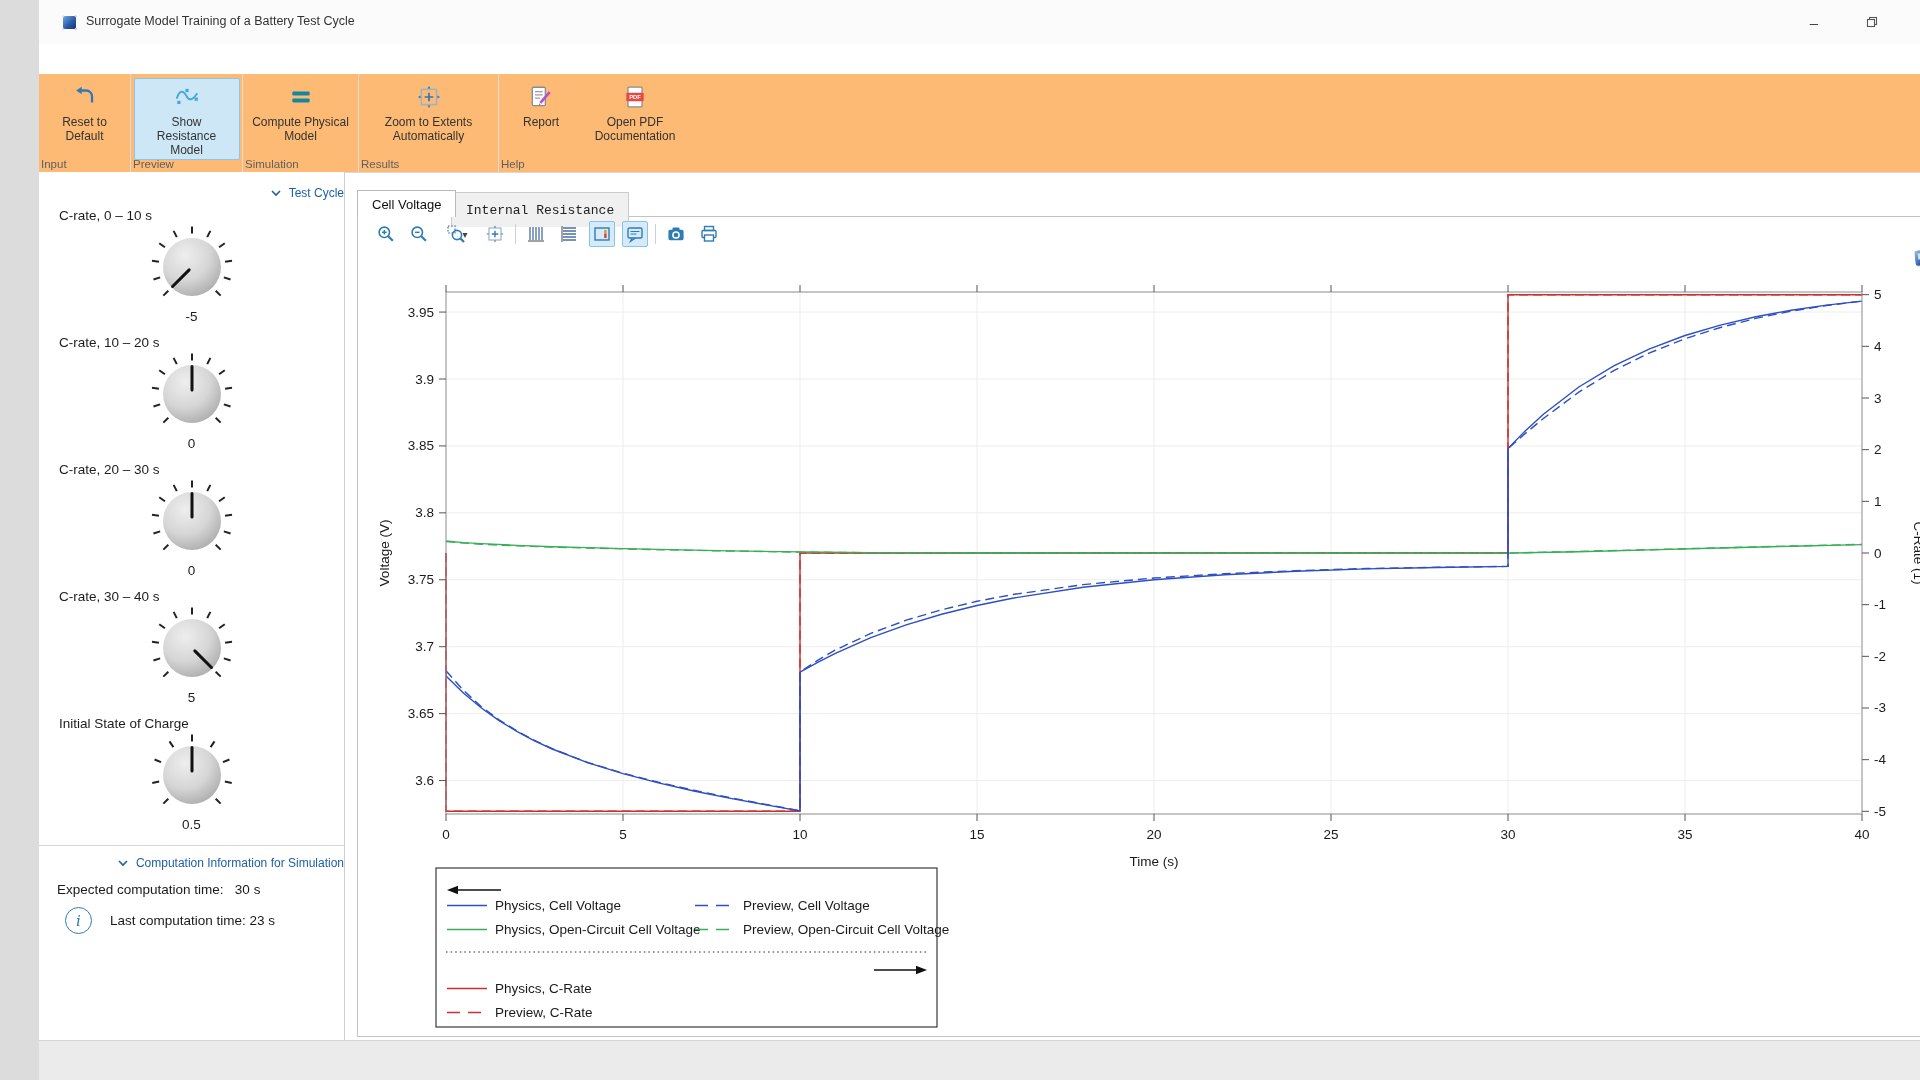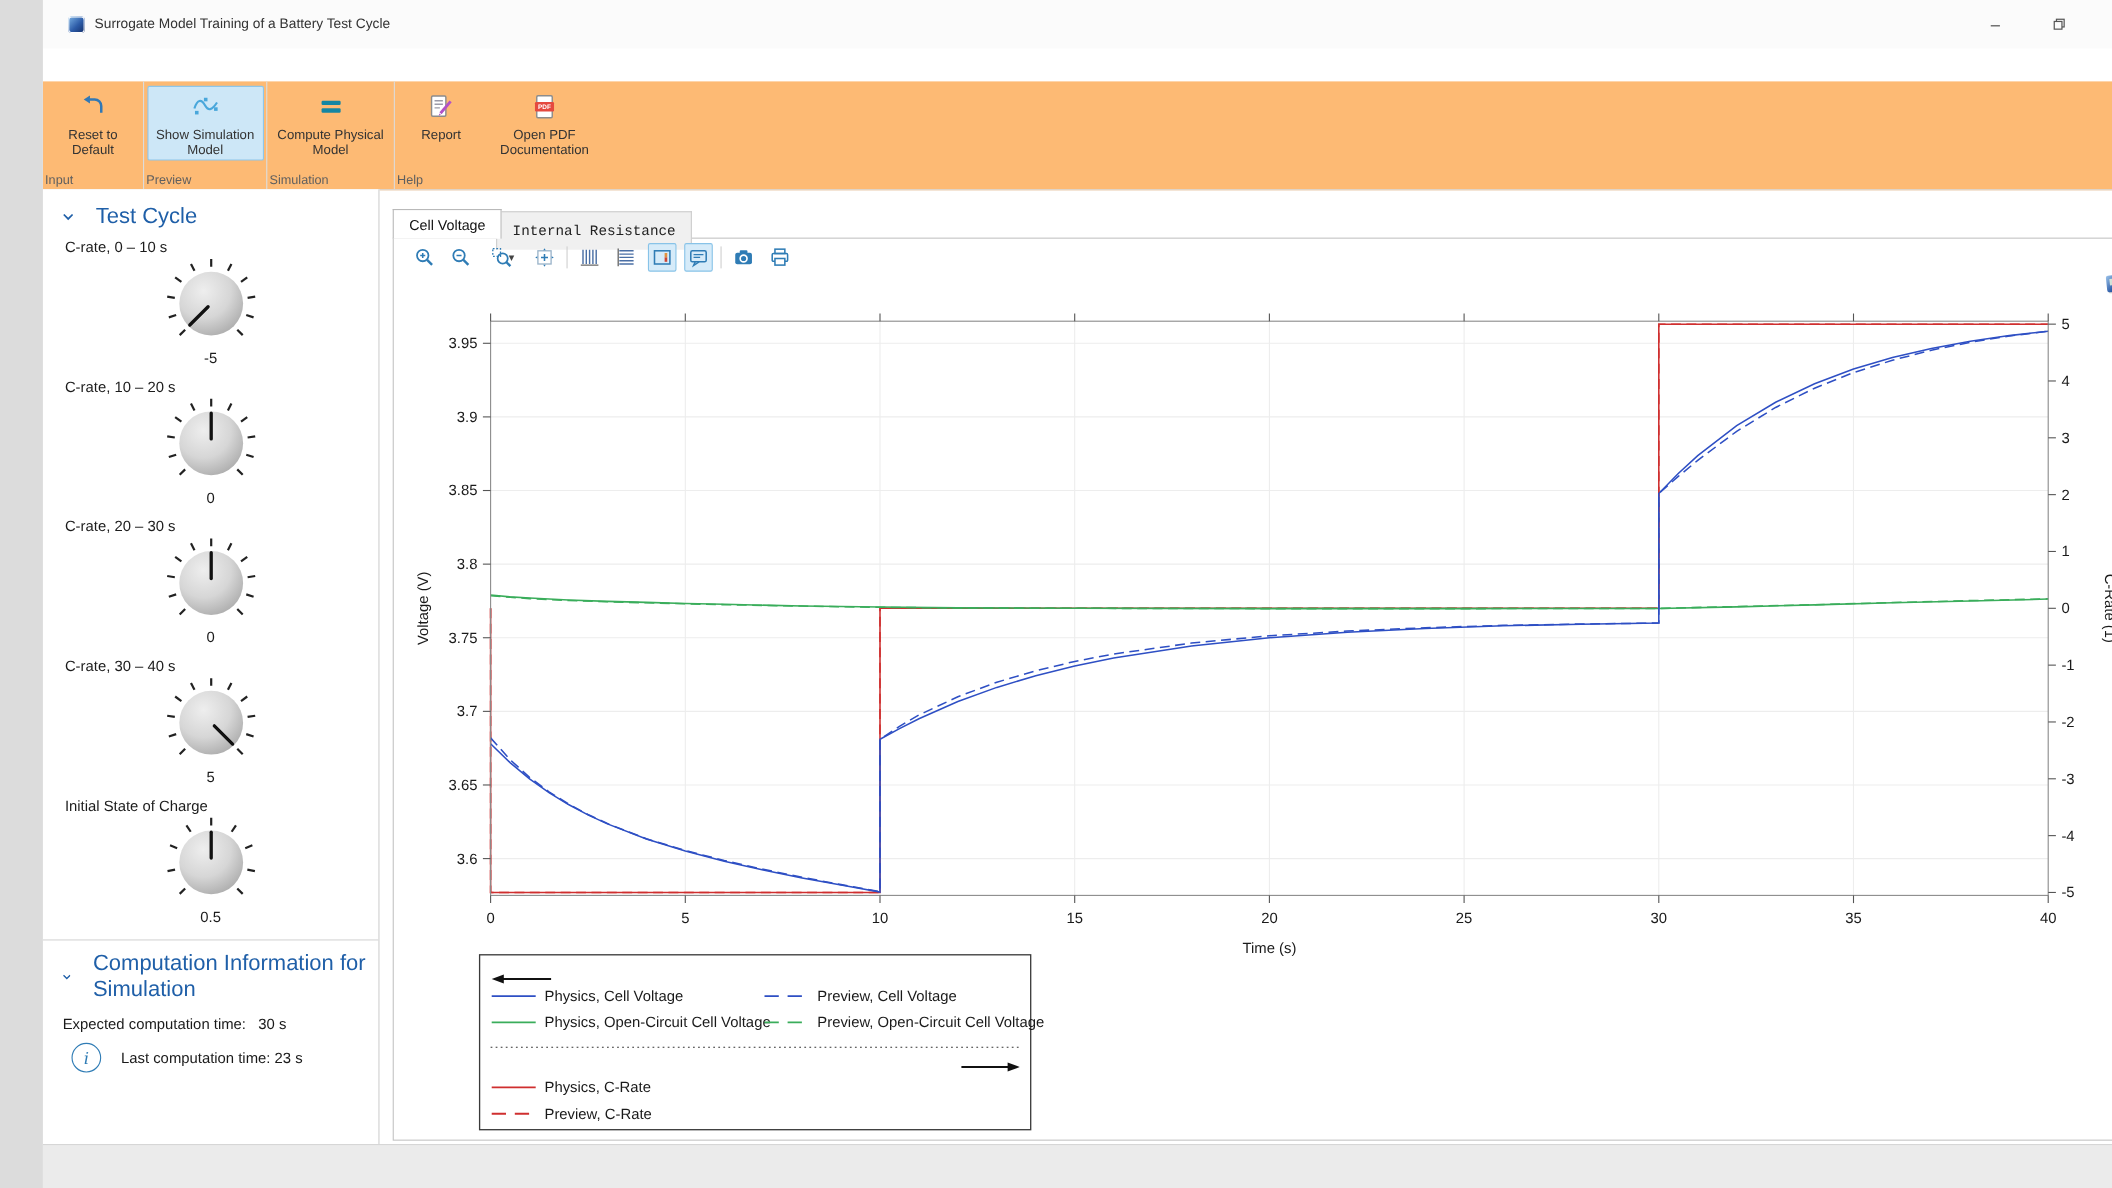--- a/index.html
+++ b/index.html
@@ -26,22 +26,22 @@
   .rgroup-label{position:absolute;bottom:2px;left:2px;width:100%;text-align:left;
                 font-size:11.5px;color:#5f5f5f;}
   .rbtn{display:flex;flex-direction:column;align-items:center;padding:3px 6px 2px 6px;border:1px solid transparent;
         border-radius:2px;}
   .rbtn.active{background:#cde7f7;border:1px solid #8ec6ea;}
   .rbtn .ric{height:30px;display:flex;align-items:center;justify-content:center;}
   .rbtn .rlabel{font-size:12px;color:#333;text-align:center;line-height:14px;margin-top:3px;}
   
   #sidebar{position:absolute;left:0;top:172px;width:306px;height:868px;background:#ffffff;
            border-right:1px solid #cfcfcf;box-sizing:border-box;}
-  .section-head{display:flex;align-items:center;gap:20px;margin:14px 0 2px 18px;
-                color:#1f5fa8;font-size:20px;}
+  .section-head{display:flex;align-items:center;gap:8px;margin:14px 0 2px 18px;
+                color:#1f5fa8;font-size:12px;justify-content:flex-end;}
   .knob-block{text-align:center;}
   .knob-label{text-align:left;margin:8px 0 0 20px;font-size:13.5px;color:#1c1c1c;}
   .knob-wrap{width:84px;height:84px;margin:2px auto 0 auto;}
   .knob-value{font-size:13.5px;color:#1c1c1c;margin-top:0px;height:18px;}
   #comp-info{border-top:1px solid #d5d5d5;margin-top:10px;}
   .comp-row1{margin:12px 0 0 18px;font-size:13.5px;}
   .comp-row2{display:flex;align-items:center;margin:10px 0 0 26px;font-size:13.5px;gap:18px;}
   #info-icon{width:25px;height:25px;border:1.5px solid #2f7cb5;border-radius:50%;display:flex;
              align-items:center;justify-content:center;color:#2f7cb5;
              font-family:"DejaVu Serif",serif;font-style:italic;font-size:15px;}
@@ -113,35 +113,51 @@
     <div class="rgroup" style="width:112px">
       <div class="rbtn active">
         <div class="ric">
           <svg width="28" height="26" viewBox="0 0 24 24">
               <path d="M2.5 13.5C5 5.5,8.5 5.5,11.5 11 C14 15.6,17 15.4,21.5 8.5" fill="none" stroke="#49a7db" stroke-width="1.8"></path>
               <rect x="3" y="15.5" width="3" height="3" fill="#49a7db"></rect>
               <rect x="10.5" y="4.5" width="3" height="3" fill="#49a7db"></rect>
               <rect x="19" y="12.5" width="3" height="3" fill="#49a7db"></rect>
             </svg>
         </div>
-        <div class="rlabel" style="width:92px">Show Simulation Model</div>
+        <div class="rlabel" style="width:92px">Show Resistance Model</div>
       </div>
       <div class="rgroup-label">Preview</div>
     </div>
     <div class="rgroup" style="width:116px">
       <div class="rbtn">
         <div class="ric">
           <svg width="26" height="26" viewBox="0 0 24 24">
               <rect x="4" y="7" width="16" height="3.6" rx="1" fill="#1486a3"></rect>
               <rect x="4" y="13.4" width="16" height="3.6" rx="1" fill="#1486a3"></rect>
             </svg>
         </div>
         <div class="rlabel" style="width:104px">Compute Physical Model</div>
       </div>
       <div class="rgroup-label">Simulation</div>
+    </div>
+    <div class="rgroup" style="width:140px">
+      <div class="rbtn">
+        <div class="ric">
+          <svg width="26" height="26" viewBox="0 0 24 24">
+              <rect x="5" y="5" width="14" height="14" fill="none" stroke="#9ab3c9" stroke-width="1.4"></rect>
+              <path d="M12 8v8M8 12h8" stroke="#3178b5" stroke-width="1.6" fill="none"></path>
+              <polygon points="10.6 4.2,13.4 4.2,12 1.8" fill="#3178b5"></polygon>
+              <polygon points="10.6 19.8,13.4 19.8,12 22.2" fill="#3178b5"></polygon>
+              <polygon points="4.2 10.6,4.2 13.4,1.8 12" fill="#3178b5"></polygon>
+              <polygon points="19.8 10.6,19.8 13.4,22.2 12" fill="#3178b5"></polygon>
+            </svg>
+        </div>
+        <div class="rlabel" style="width:122px">Zoom to Extents Automatically</div>
+      </div>
+      <div class="rgroup-label">Results</div>
     </div>
     <div class="rgroup" style="width:204px;border-right:none">
       <div class="rbtn">
         <div class="ric">
           <svg width="26" height="26" viewBox="0 0 24 24">
               <rect x="4" y="3" width="12" height="17" rx="1" fill="#fff" stroke="#8c8c8c" stroke-width="1.2"></rect>
               <path d="M6.5 7h7M6.5 10h7M6.5 13h4.5" stroke="#9a9aa8" stroke-width="1.2"></path>
               <path d="M11.5 17.5L20 7.5" stroke="#b253c7" stroke-width="2.4"></path>
               <polygon points="11.8 18.8,10 19.6,10.6 17.7" fill="#b253c7"></polygon>
             </svg>

